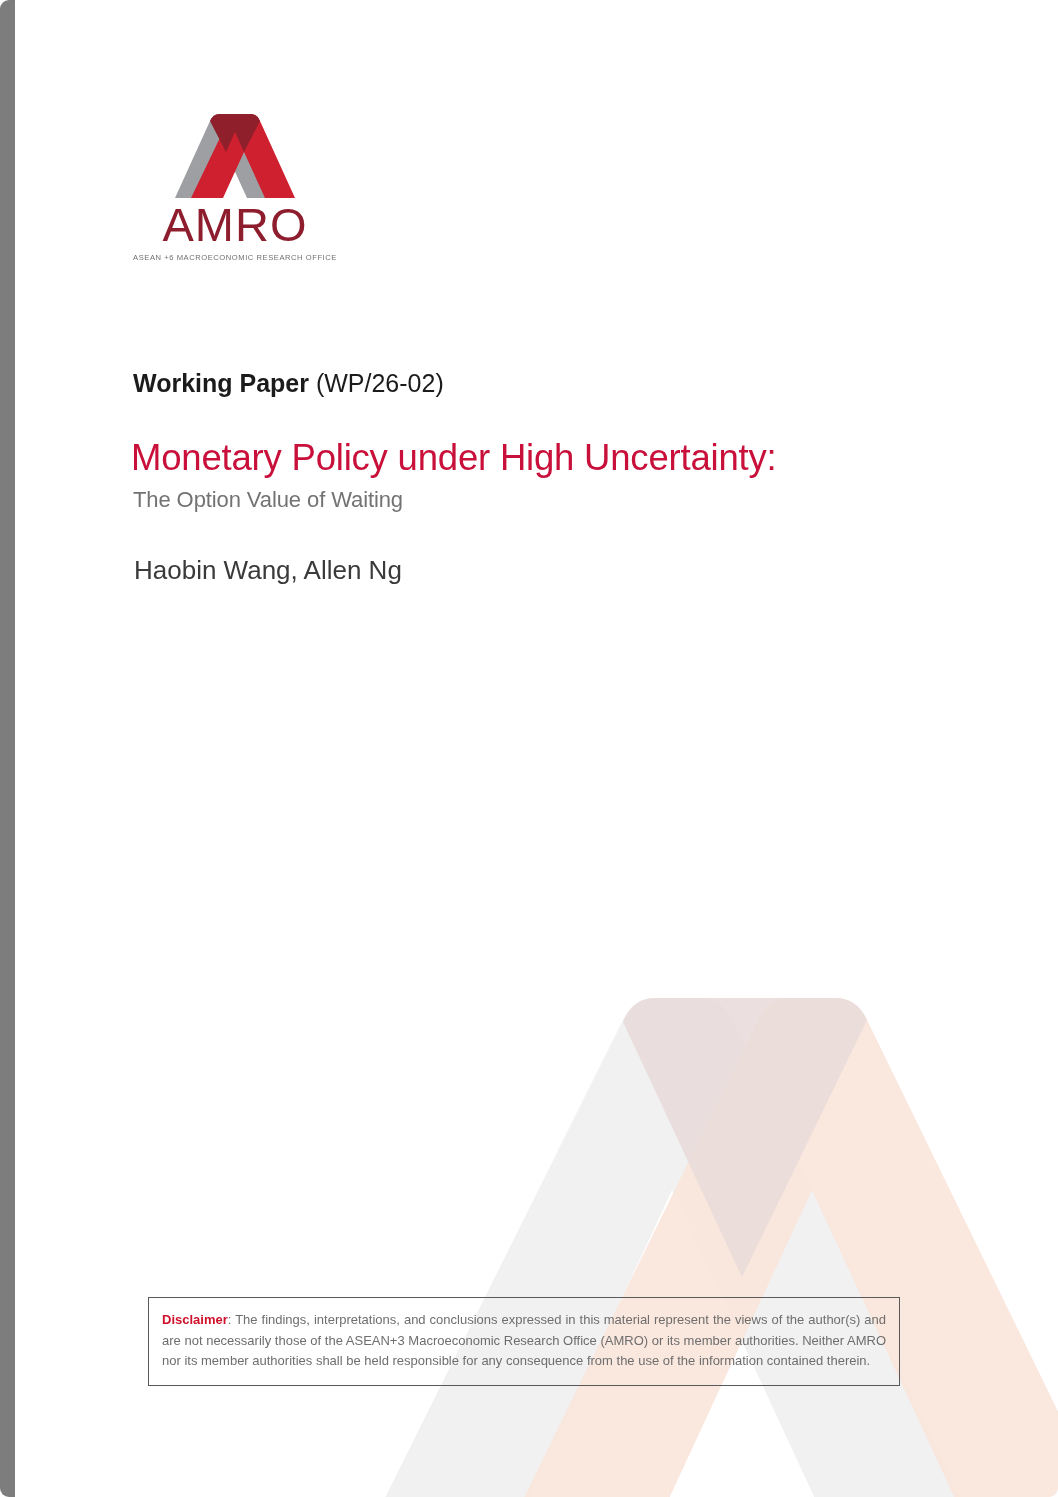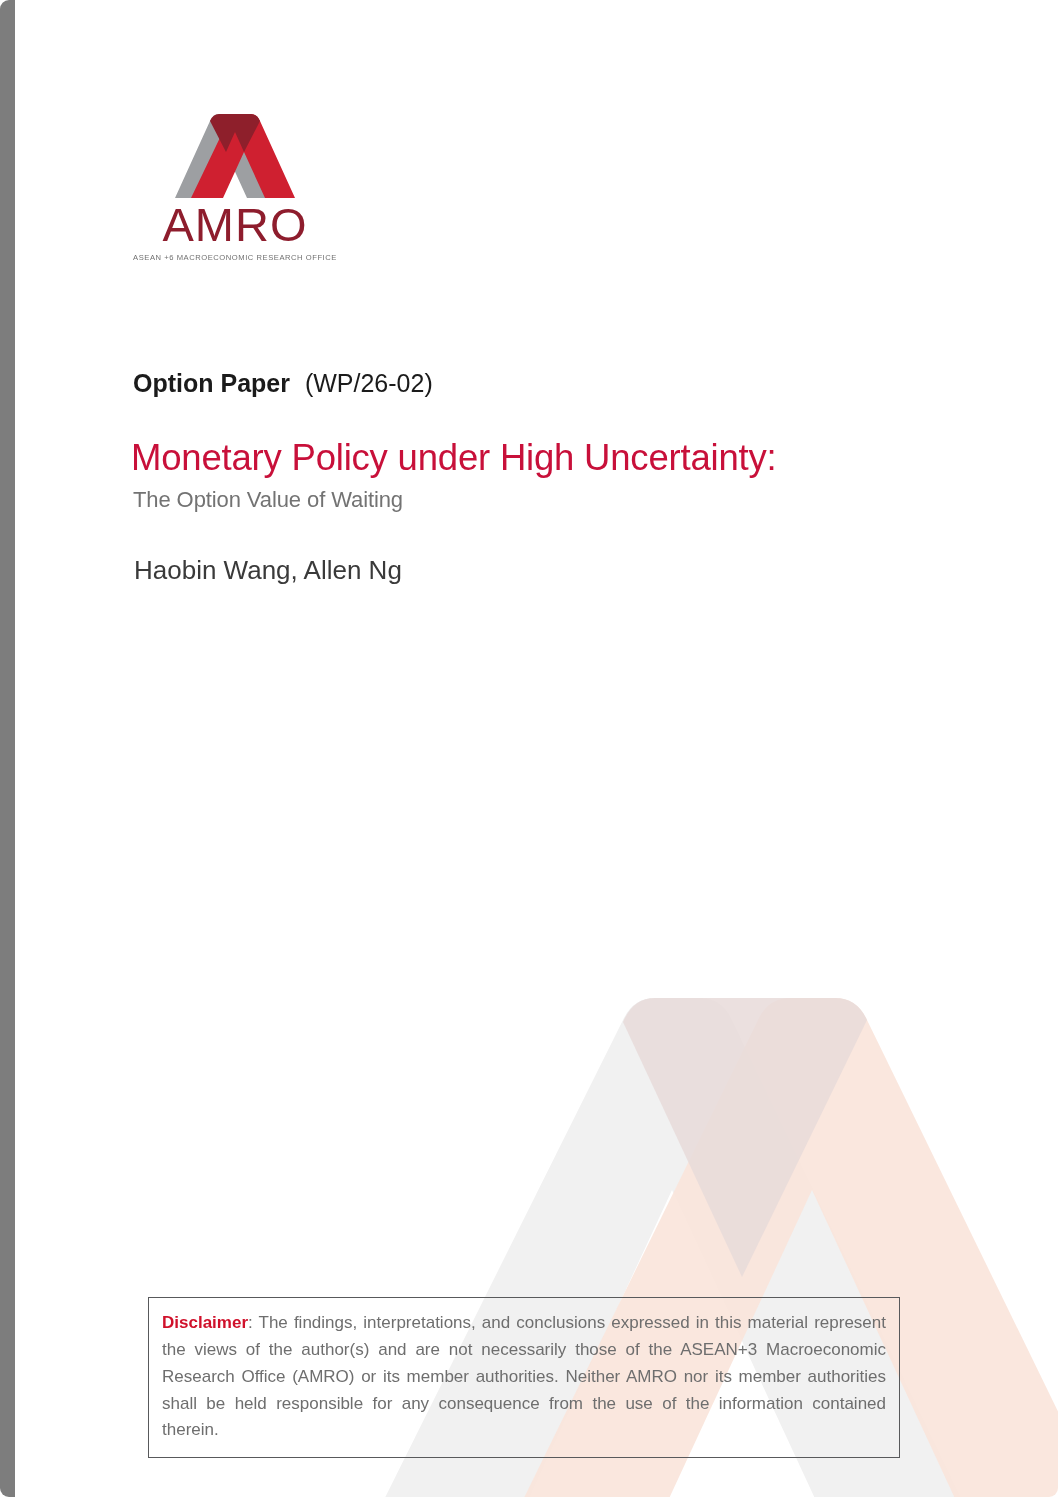--- a/index.html
+++ b/index.html
@@ -74,21 +74,20 @@
     top: 369px;
     font-size: 25px;
     color: #1b1b1b;
     white-space: nowrap;
   }
   .wp-line .wp-strong {
     font-weight: bold;
   }
   .wp-line .wp-id {
     font-weight: normal;
-    margin-left: 8px;
   }
 
   
   .title-main {
     position: absolute;
     left: 131px;
     top: 437px;
     font-size: 36.5px;
     font-weight: normal;
     color: #c8103a;
@@ -134,21 +133,21 @@
     left: 148px;
     top: 1297px;
     width: 752px;
     box-sizing: border-box;
     border: 1.6px solid #58595b;
     background: transparent;
     padding: 12px 13px 13px 13px;
   }
   .disclaimer-text {
     margin: 0;
-    font-size: 17px;
+    font-size: 13px;
     line-height: 1.58;
     color: #6e6e6e;
     text-align: justify;
     font-family: "Liberation Sans", sans-serif;
   }
   .disclaimer-text .dis-label {
     font-weight: bold;
     color: #d0112b;
   }
 </style>
@@ -209,21 +208,21 @@
     </svg>
 
     <svg class="logo-word" width="200" height="48" viewBox="0 0 200 48" aria-hidden="true">
       <text x="100" y="39" text-anchor="middle" font-family="Liberation Sans, sans-serif" font-size="47" letter-spacing="1" fill="#8e1d2d">AMRO</text>
     </svg>
 
     <span class="logo-tagline">ASEAN +6 MACROECONOMIC RESEARCH OFFICE</span>
   </div>
 
   <div class="wp-line">
-    <span class="wp-strong">Option Paper</span><span>&nbsp;</span><span class="wp-id">(WP/26-02)</span>
+    <span class="wp-strong">Working Paper</span><span>&nbsp;</span><span class="wp-id">(WP/26-02)</span>
   </div>
 
   <div class="title-main">Monetary Policy under High Uncertainty:</div>
   <div class="title-sub">The Option Value of Waiting</div>
 
   <div class="authors">Haobin Wang, Allen Ng</div>
 
 
   <div class="disclaimer-box">
     <p class="disclaimer-text"><span class="dis-label">Disclaimer</span><span>: </span><span>The findings, interpretations, and conclusions expressed in this material represent the views of the author(s) and are not necessarily those of the ASEAN+3 Macroeconomic Research Office (AMRO) or its member authorities. Neither AMRO nor its member authorities shall be held responsible for any consequence from the use of the information contained therein.</span></p>

